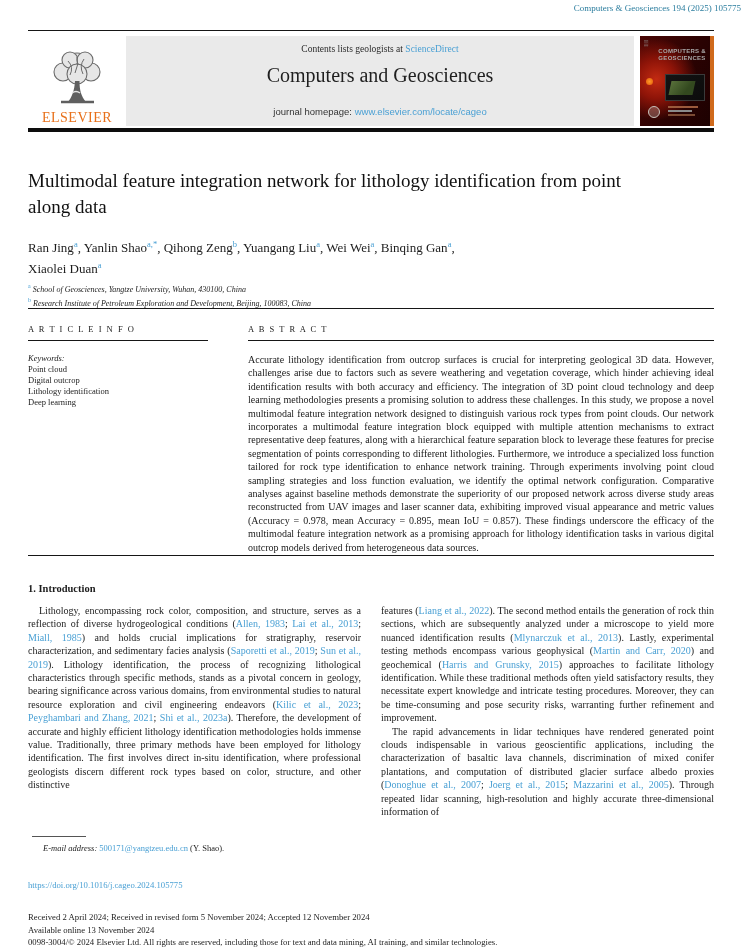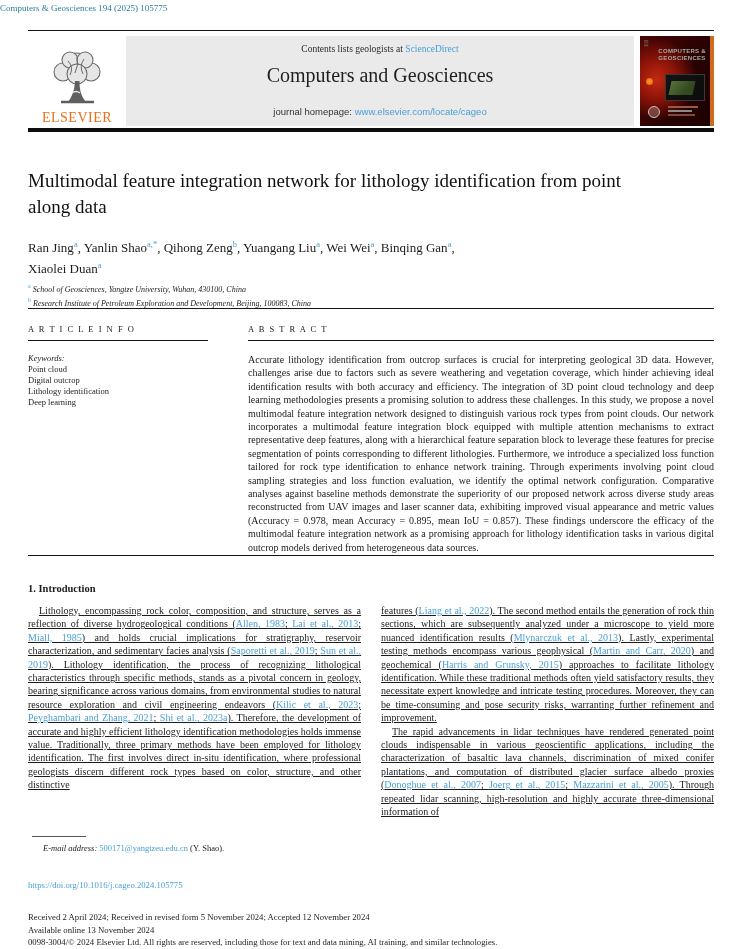--- a/index.html
+++ b/index.html
@@ -1,20 +1,20 @@
 <!DOCTYPE html>
 <html><head>
 <meta charset="utf-8">
 <style>
   html,body{margin:0;padding:0;background:#ffffff;}
   .page{position:relative;width:741px;height:949px;background:#fff;
         font-family:"Liberation Serif", serif;color:#1c1c1c;overflow:hidden;}
 
   
-  .top-cite{position:absolute;top:3px;left:0;width:100%;text-align:left;
+  .top-cite{position:absolute;top:3px;left:0;width:100%;text-align:right;
             font-size:9px;color:#2b7d9e;}
 
   .rule{position:absolute;left:28px;width:686px;background:#161616;height:1px;}
   .rule-top{top:30px;}
   .rule-thick{top:128px;height:4px;background:#0d0d0d;}
   .rule-mid{top:308px;}
   .rule-abs-end{top:555px;}
 
   
   .header{position:absolute;top:36px;left:28px;width:686px;height:90px;display:flex;}
@@ -65,21 +65,21 @@
   .info-col{width:180px;}
   .abs-col{margin-left:40px;flex:1;}
   .block-head{font-size:8.5px;letter-spacing:1.5px;color:#1b1b1b;}
   .head-rule{height:1px;background:#161616;margin-top:6px;}
   .kw-label{font-style:italic;font-size:8.5px;margin-top:12px;line-height:11px;}
   .kw{font-size:8.5px;line-height:11px;}
   .abs-text{margin-top:12px;font-size:10px;line-height:13.4px;text-align:justify;color:#1a1a1a;}
 
   
   .sec-head{position:absolute;top:583px;left:28px;font-size:10.5px;font-weight:bold;}
-  .cols{position:absolute;top:604px;left:28px;width:686px;display:flex;text-decoration:underline;}
+  .cols{position:absolute;top:604px;left:28px;width:686px;display:flex;}
   .col{width:333px;font-size:10px;line-height:13.4px;text-align:justify;}
   .col-r{margin-left:20px;}
   .col p{margin:0;}
   .indent{text-indent:11px;}
   .cite{color:#4aa0d4;}
 
   
   .footnote{position:absolute;top:836px;left:36px;width:330px;font-size:8.5px;line-height:12px;}
   .fn-rule{width:54px;height:1px;background:#555;margin-bottom:5px;margin-left:-4px;}
   .fn-star{color:#333;}

